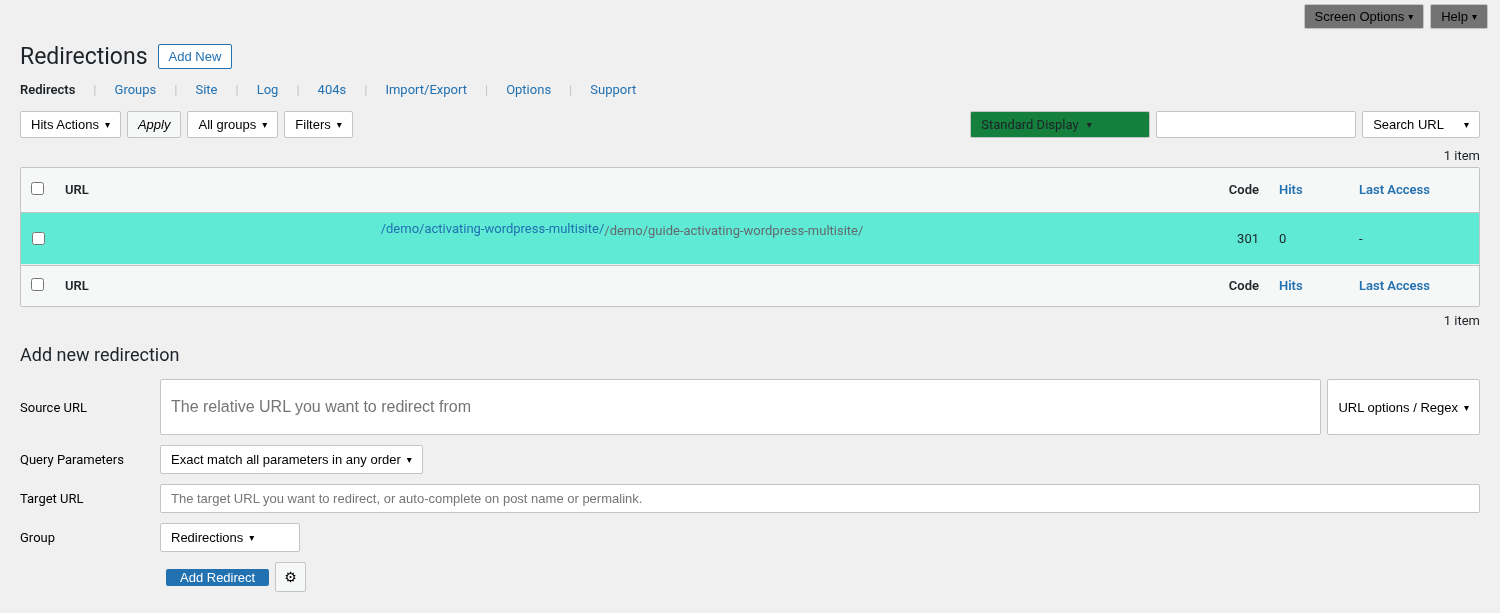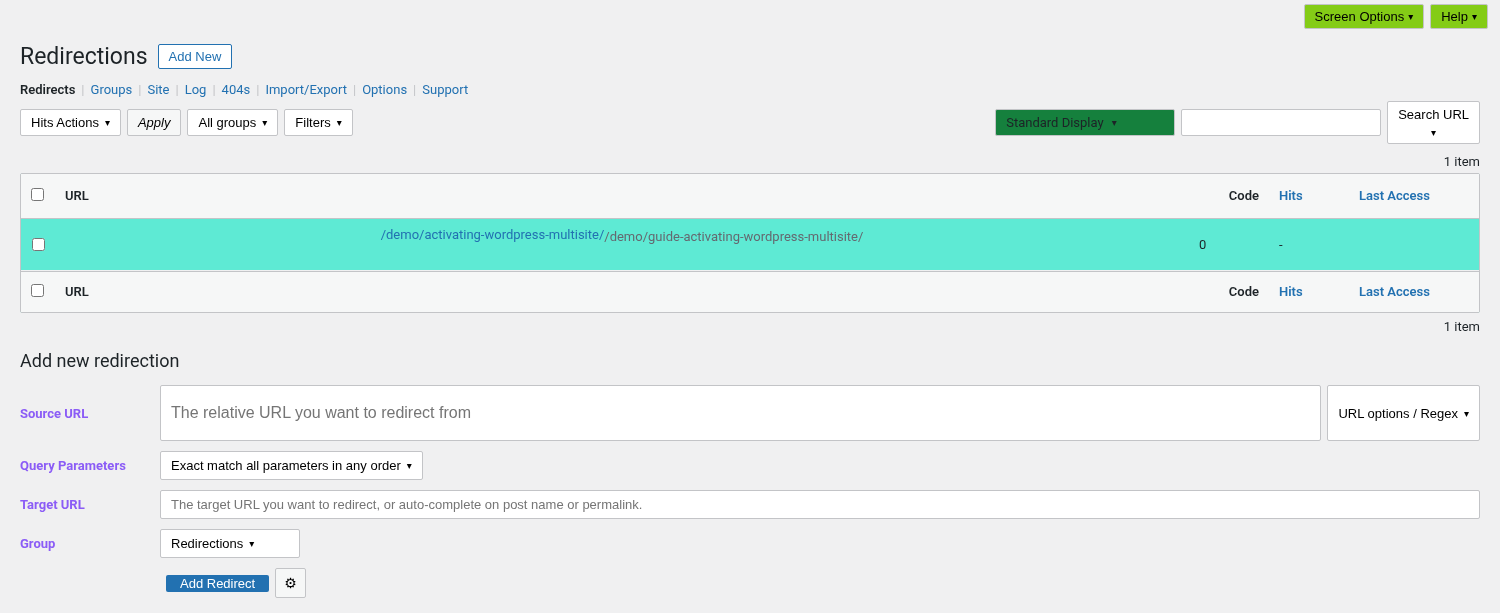--- a/index.html
+++ b/index.html
@@ -12,21 +12,21 @@
     }
     .top-bar {
       display: flex;
       justify-content: flex-end;
       align-items: center;
       padding: 4px 12px;
       gap: 6px;
       background: #f0f0f1;
     }
     .top-bar-btn {
-      background: #84cc16;
+      background: #737373;
       border: 1px solid #c3c4c7;
       border-radius: 2px;
       padding: 4px 10px;
       font-size: 13px;
       cursor: pointer;
       display: flex;
       align-items: center;
       gap: 4px;
     }
     .main-content {
@@ -48,22 +48,22 @@
       border: 1px solid #2271b1;
       color: #2271b1;
       border-radius: 2px;
       padding: 4px 10px;
       font-size: 13px;
       cursor: pointer;
     }
     .nav-links {
       display: flex;
       align-items: center;
-      gap: 0;
-      margin-bottom: 4px;
+      gap: 12px;
+      margin-bottom: 14px;
       font-size: 13px;
     }
     .nav-links a {
       color: #2271b1;
       text-decoration: none;
     }
     .nav-links .current {
       font-weight: 600;
       color: #1d2327;
     }
@@ -129,22 +129,21 @@
     }
     .search-url-btn {
       background: #fff;
       border: 1px solid #c3c4c7;
       border-radius: 2px;
       padding: 5px 10px;
       font-size: 13px;
       cursor: pointer;
       display: flex;
       align-items: center;
-      gap: 5px;
-      flex-direction: column;
+      gap: 20px;
     }
     .item-count {
       text-align: right;
       font-size: 13px;
       color: #1d2327;
       margin-bottom: 4px;
     }
     .table-container {
       background: #5eead4;
       border: 1px solid #c3c4c7;
@@ -244,23 +243,23 @@
       color: #1d2327;
       margin-bottom: 14px;
     }
     .form-row {
       display: flex;
       align-items: center;
       margin-bottom: 10px;
     }
     .form-label {
       width: 140px;
-      font-weight: 700;
-      font-size: 13px;
-      color: #8b5cf6;
+      font-weight: 400;
+      font-size: 13px;
+      color: #000000;
       flex-shrink: 0;
     }
     .form-field {
       flex: 1;
     }
     .source-url-row {
       display: flex;
       gap: 6px;
       width: 100%;
     }
@@ -426,20 +425,21 @@
     </div>
 
     <div class="table-row">
       <div class="table-cell checkbox-cell">
         <input type="checkbox" style="">
       </div>
       <div class="table-cell url-cell">
         <a href="#" class="redirect-link">/demo/activating-wordpress-multisite/</a>
         <span class="redirect-target">/demo/guide-activating-wordpress-multisite/</span>
       </div>
+      <div class="table-cell code-cell">301</div>
       <div class="table-cell hits-cell">0</div>
       <div class="table-cell last-access-cell">-</div>
     </div>
 
     <div class="bottom-row">
       <div class="bottom-header-cell">
         <input type="checkbox" style="">
       </div>
       <div class="bottom-header-cell">URL</div>
       <div class="bottom-header-cell" style="text-align:right">Code</div>

